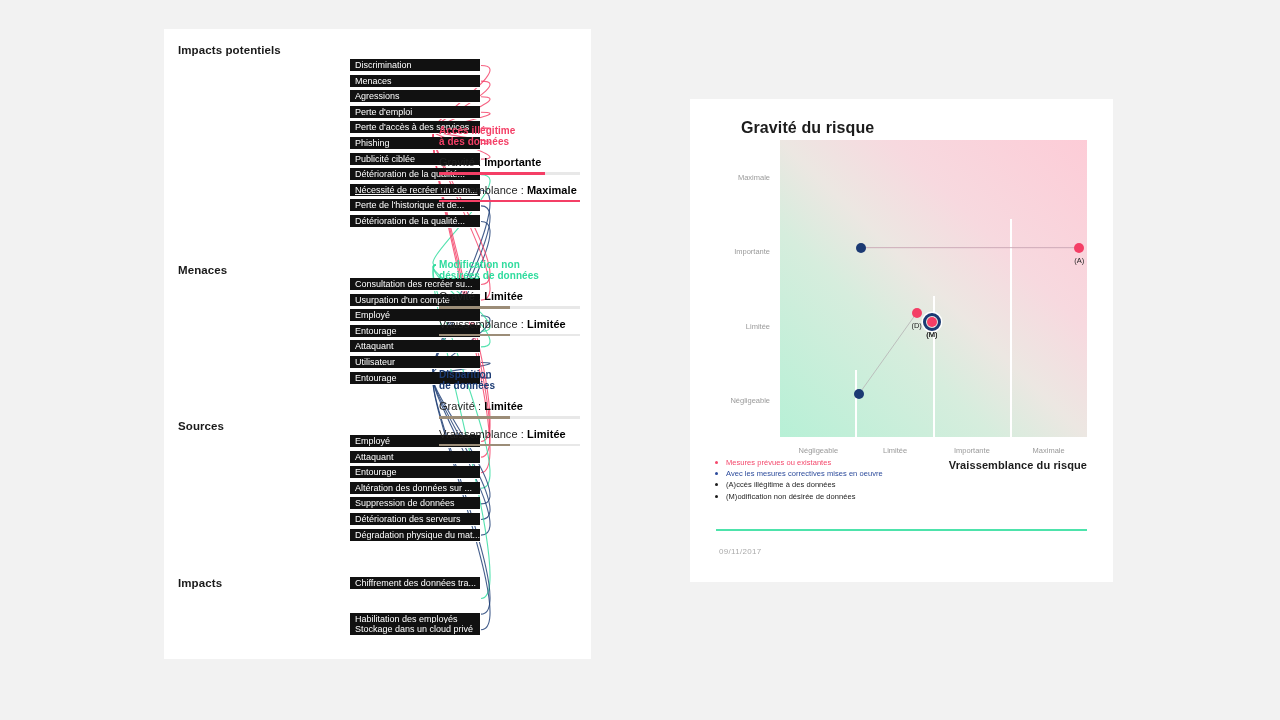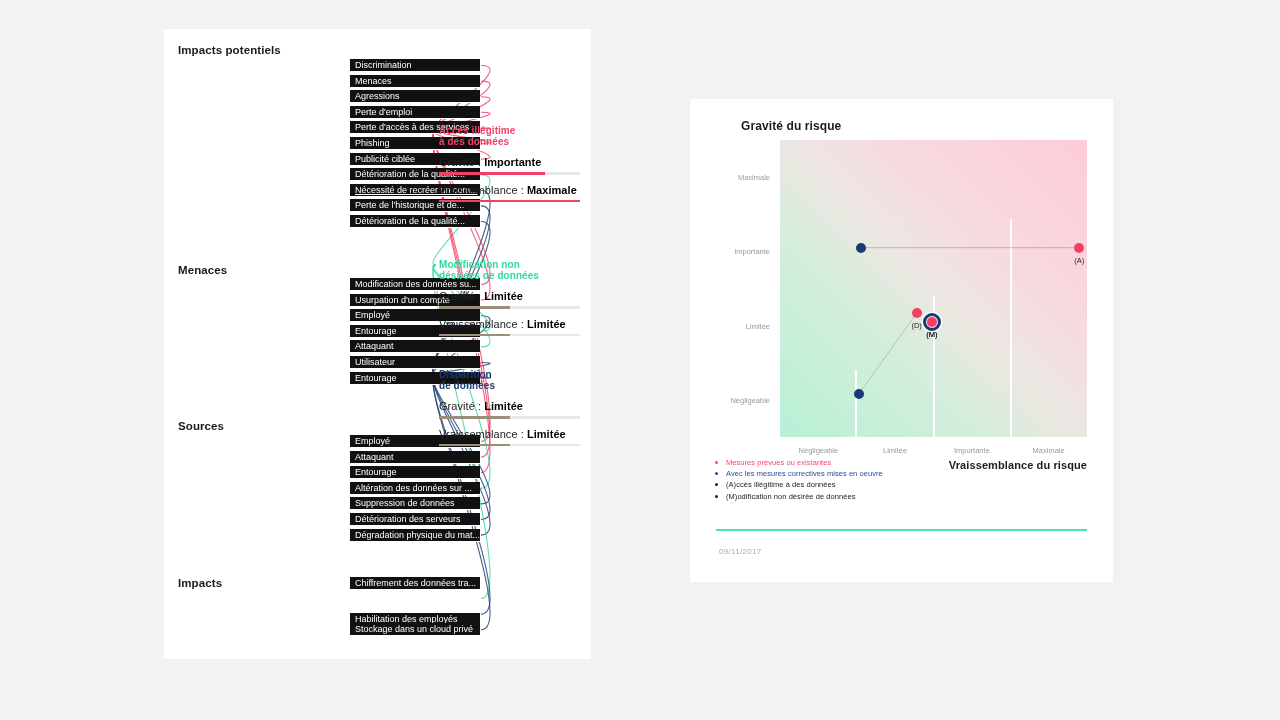--- a/index.html
+++ b/index.html
@@ -47,21 +47,21 @@
   }
   .bar-fill{position:absolute;left:0;top:0;height:2.5px;}
 
   
   #right-panel{
     position:absolute;left:690px;top:99px;width:423px;height:483px;
     background:#ffffff;
   }
   #chart-title{
     position:absolute;left:51px;top:20px;
-    font-size:12px;font-weight:bold;color:#1c1c1c;letter-spacing:0.1px;
+    font-size:16px;font-weight:bold;color:#1c1c1c;letter-spacing:0.1px;
   }
   #plot{
     position:absolute;left:90px;top:41px;width:307px;height:297px;
     background:linear-gradient(to top right,#b7f0d6 0%,#d6eddd 35%,#ece7e2 50%,#f7d9df 68%,#fdccd7 100%);
   }
   .band{position:absolute;border:2px solid #ffffff;border-top:none;border-left:none;}
   .ytick{
     position:absolute;right:0;transform:translateY(-50%);
     font-size:7.5px;color:#9a9a9a;text-align:right;white-space:nowrap;
   }
@@ -139,21 +139,21 @@
         <div class="chip" style="top: 61.2px;">Agressions</div>
         <div class="chip" style="top: 76.8px;">Perte d'emploi</div>
         <div class="chip" style="top: 92.4px;">Perte d'accès à des services</div>
         <div class="chip" style="top: 108px;">Phishing</div>
         <div class="chip" style="top: 123.6px;">Publicité ciblée</div>
         <div class="chip" style="top: 139.2px;">Détérioration de la qualité...</div>
         <div class="chip" style="top: 154.8px; text-decoration: underline;">Nécessité de recréer un com...</div>
         <div class="chip" style="top: 170.4px;">Perte de l'historique et de...</div>
         <div class="chip" style="top: 186px;">Détérioration de la qualité...</div>
         <div class="section-title" style="top: 235px;">Menaces</div>
-        <div class="chip" style="top: 249px;">Modification des données su...</div>
+        <div class="chip" style="top: 249px;">Consultation des recréer su...</div>
         <div class="chip" style="top: 264.6px;">Usurpation d'un compte</div>
         <div class="chip" style="top: 280.2px;">Employé</div>
         <div class="chip" style="top: 295.8px;">Entourage</div>
         <div class="chip" style="top: 311.4px;">Attaquant</div>
         <div class="chip" style="top: 327px;">Utilisateur</div>
         <div class="chip" style="top: 342.6px;">Entourage</div>
         <div class="section-title" style="top: 391px;">Sources</div>
         <div class="chip" style="top: 406px;">Employé</div>
         <div class="chip" style="top: 421.6px;">Attaquant</div>
         <div class="chip" style="top: 437.2px;">Entourage</div>

